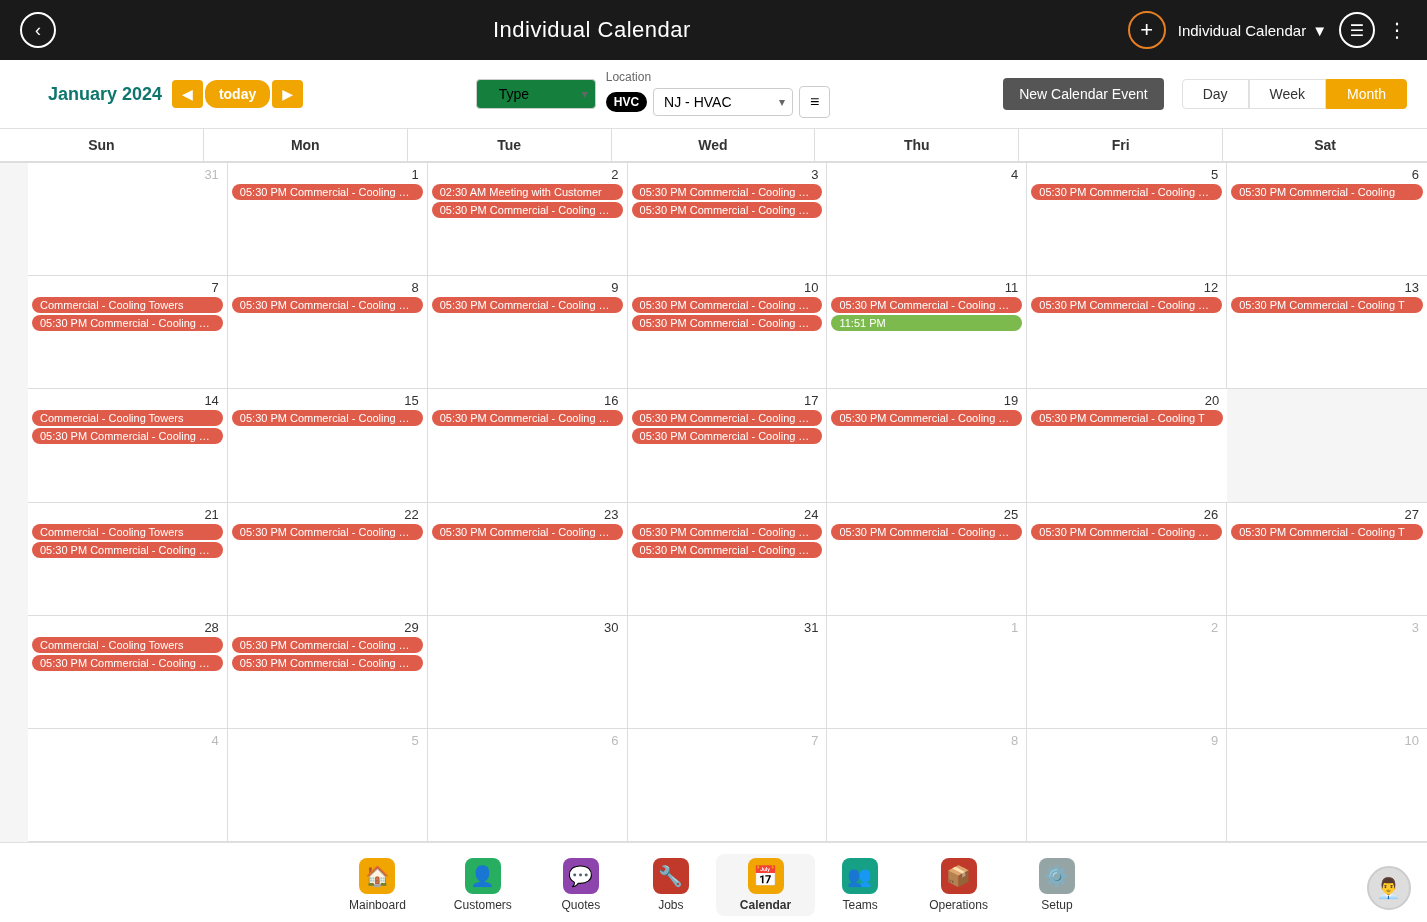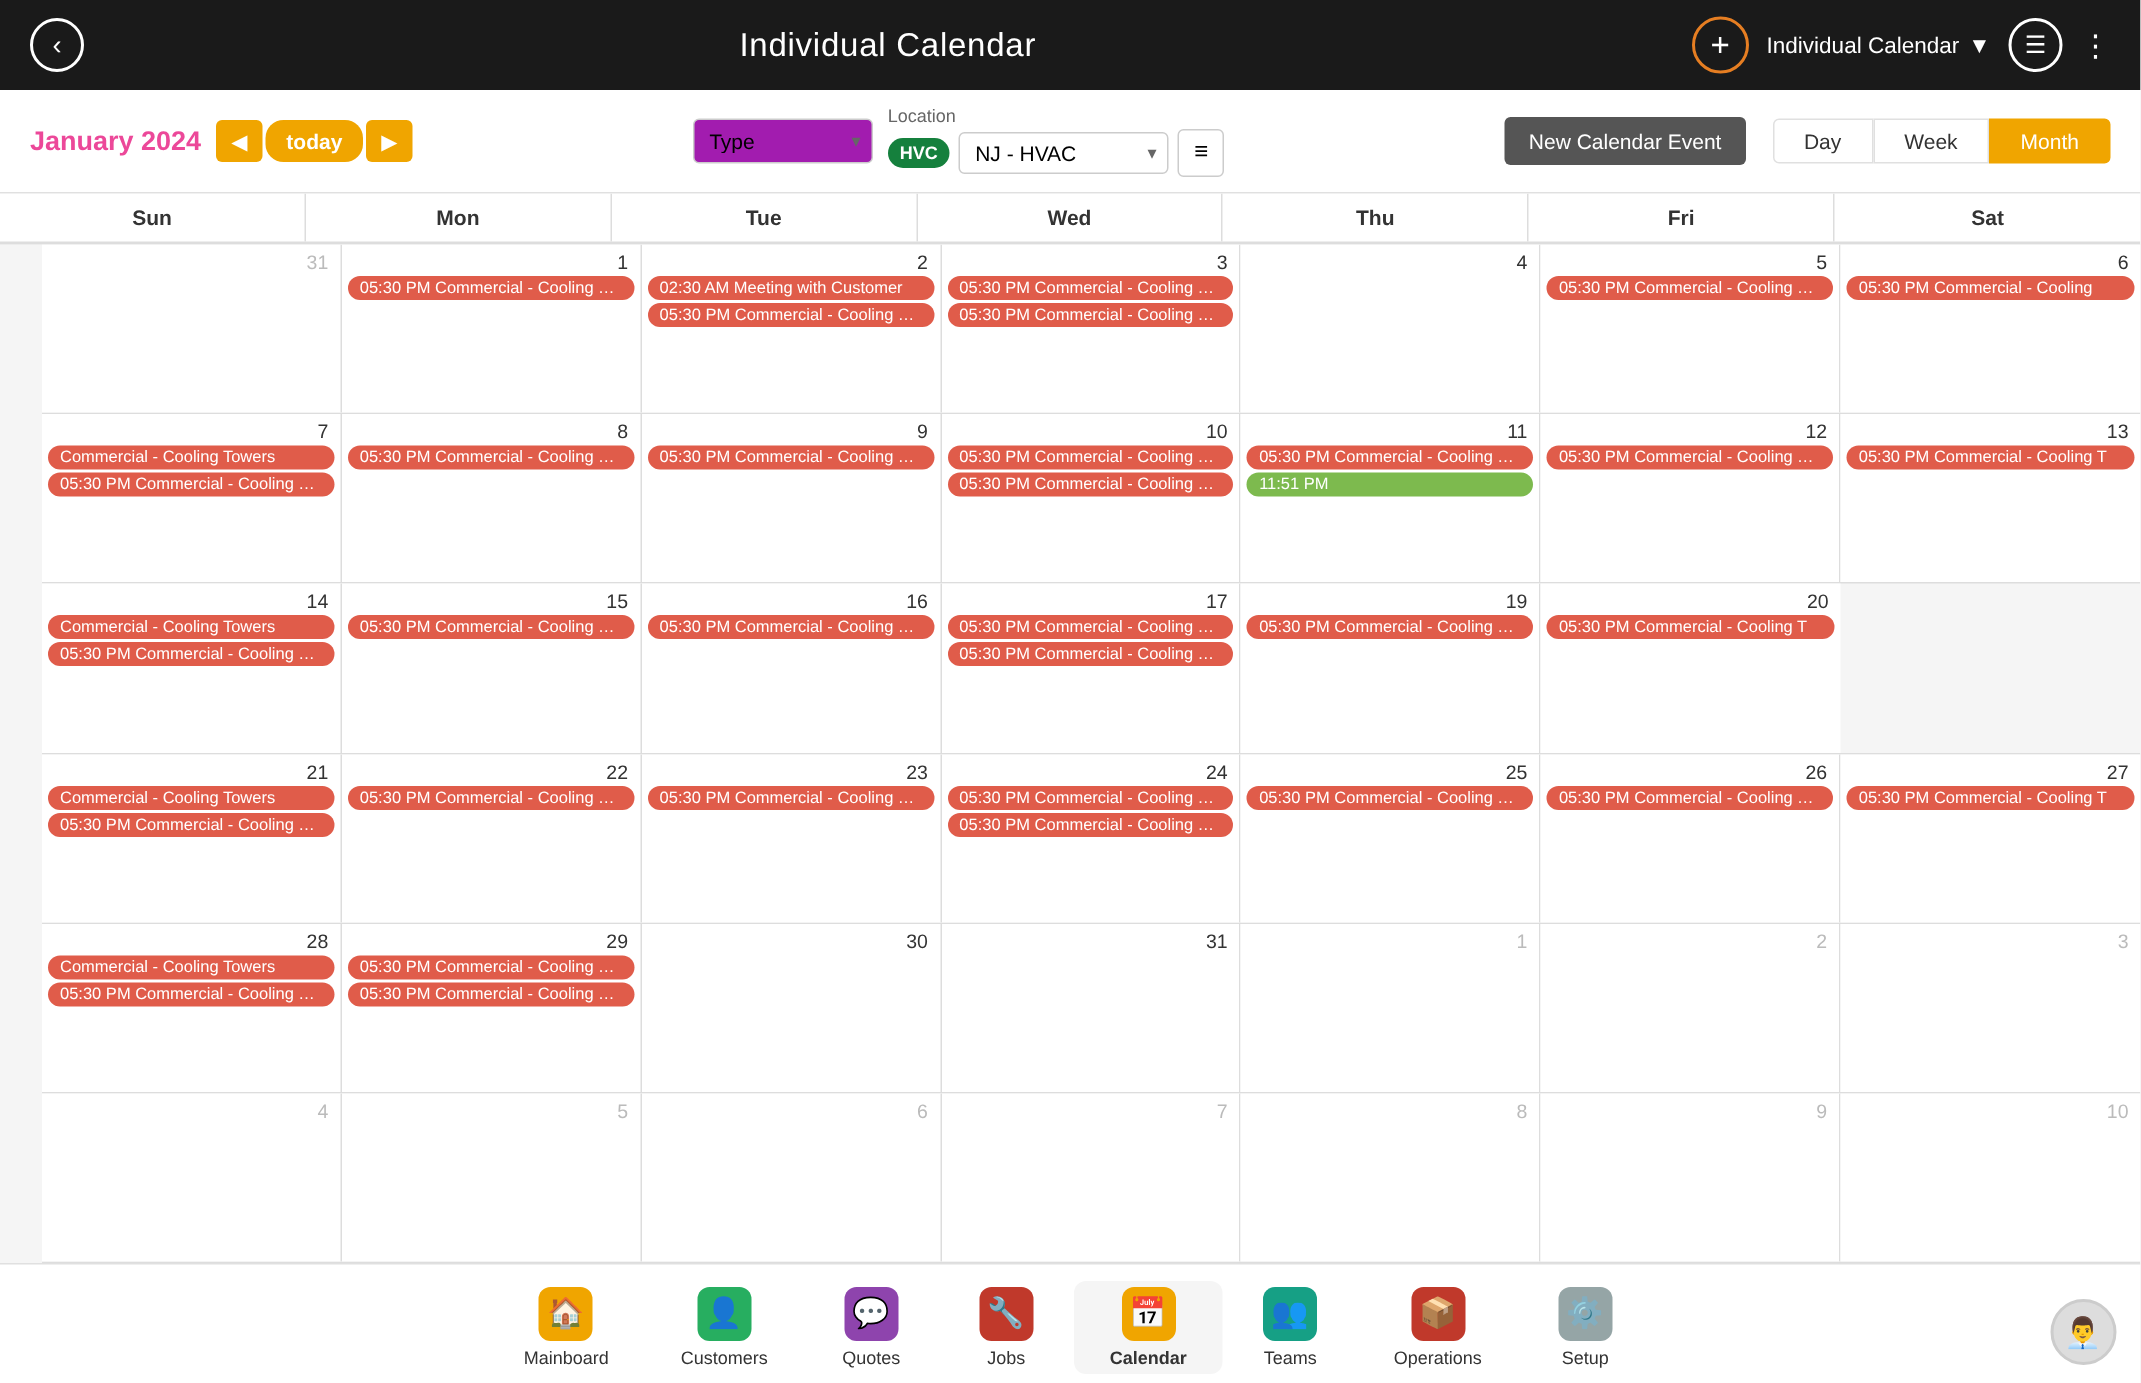--- a/index.html
+++ b/index.html
@@ -44,41 +44,41 @@
     .toolbar {
       background: white;
       padding: 10px 20px;
       display: flex;
       align-items: center;
       justify-content: space-between;
       border-bottom: 1px solid #e0e0e0;
       flex-shrink: 0;
     }
     .toolbar-left { display: flex; align-items: center; gap: 10px; }
-    .month-title { font-size: 18px; font-weight: bold; color: #ec4899; }
+    .month-title { font-size: 18px; font-weight: bold; color: #0f766e; margin-left: 28px; }
     .nav-group { display: flex; align-items: center; gap: 2px; }
     .nav-btn {
       background: #f0a500; color: white; border: none; cursor: pointer;
       padding: 6px 10px; font-size: 14px; border-radius: 4px;
     }
     .today-btn {
       background: #f0a500; color: white; border: none; cursor: pointer;
       padding: 6px 14px; font-size: 14px; border-radius: 12px; font-weight: bold;
     }
     .toolbar-center { display: flex; align-items: center; gap: 10px; }
     .type-select {
-      border: 1px solid #ccc; padding: 6px 28px 6px 10px; border-radius: 4px;
-      font-size: 14px; appearance: none; background: #a21caf; cursor: pointer;
+      border: 1px solid #ccc; padding: 6px 28px 6px 22px; border-radius: 4px;
+      font-size: 14px; appearance: none; background: #15803d; cursor: pointer;
       min-width: 120px;
     }
     .location-label { font-size: 12px; color: #666; display: block; margin-bottom: 2px; }
     .location-group { display: flex; flex-direction: column; }
     .location-inner { display: flex; align-items: center; gap: 6px; }
     .hvc-badge {
-      background: #15803d; color: white; padding: 3px 8px; border-radius: 12px;
+      background: #000000; color: white; padding: 3px 8px; border-radius: 12px;
       font-size: 12px; font-weight: bold;
     }
     .location-select {
       border: 1px solid #ccc; padding: 5px 28px 5px 10px; border-radius: 4px;
       font-size: 14px; appearance: none; background: white; cursor: pointer;
       min-width: 140px;
     }
     .list-btn {
       border: 1px solid #ccc; padding: 6px 10px; border-radius: 4px;
       background: white; cursor: pointer; font-size: 16px;

